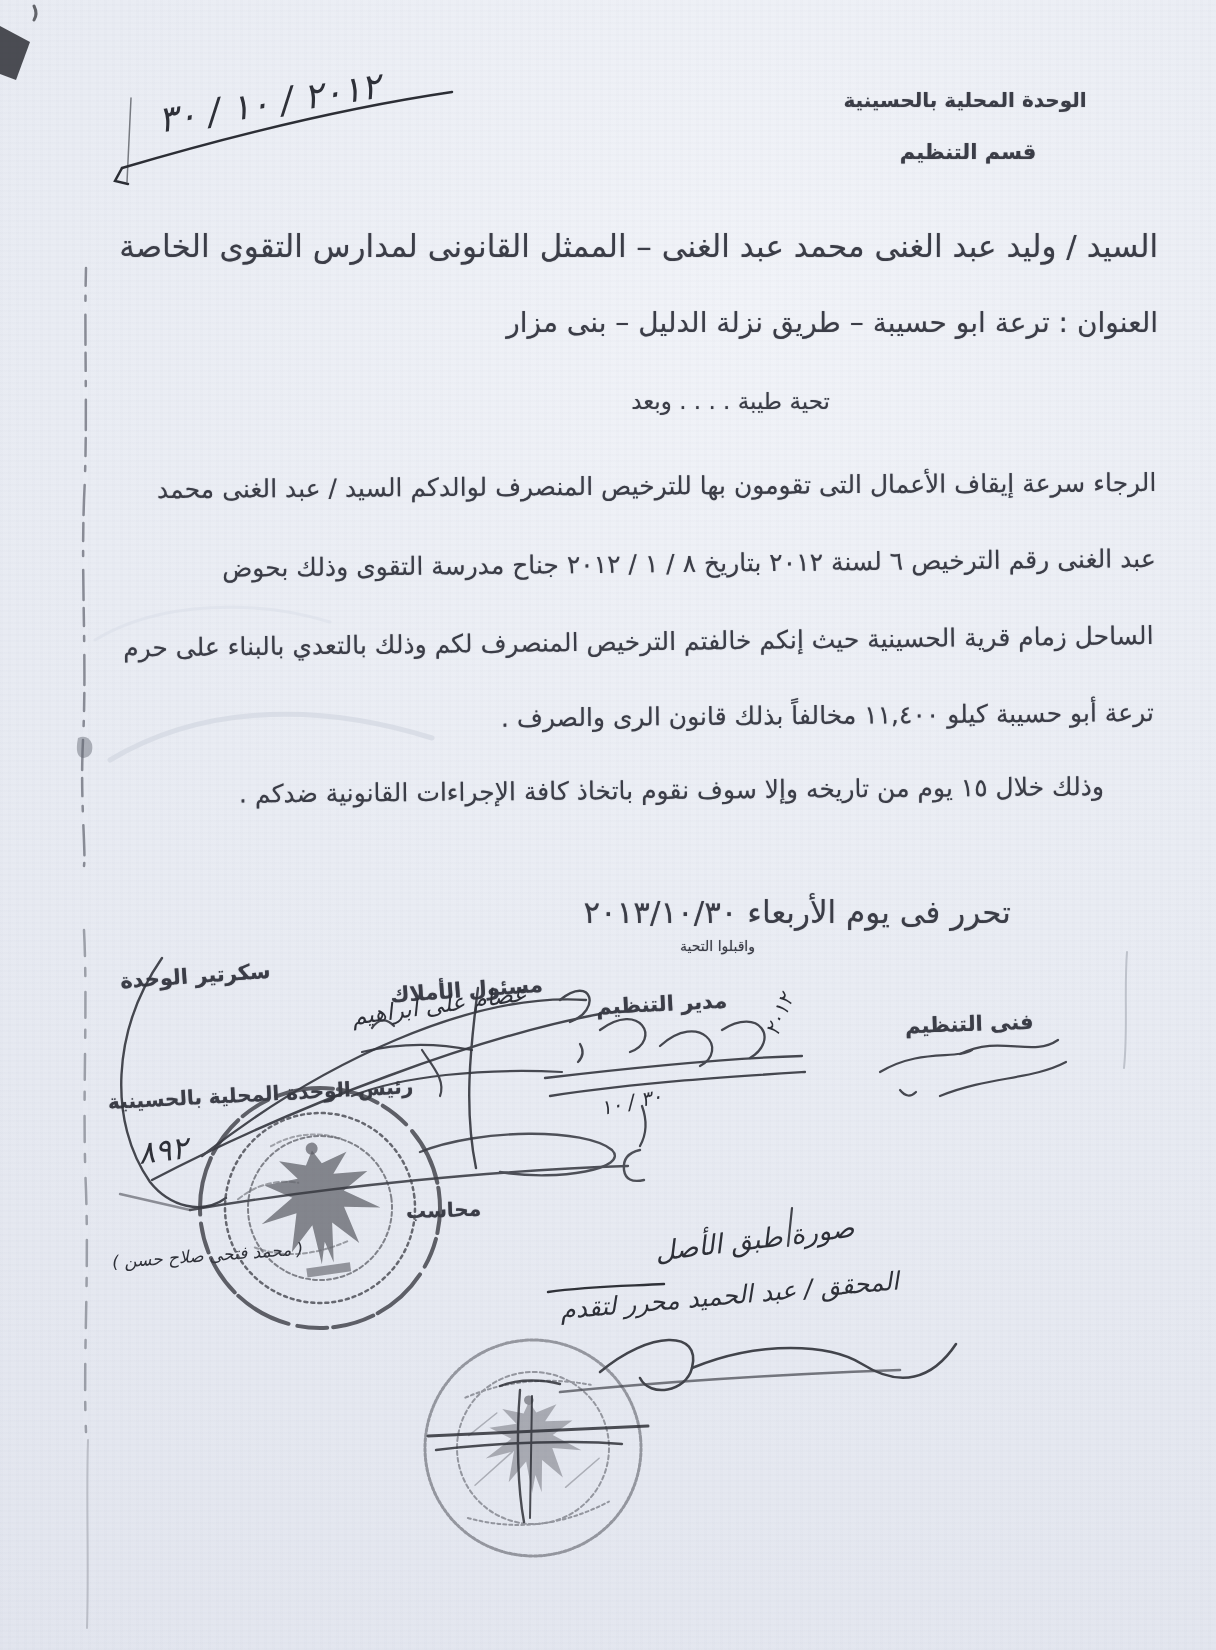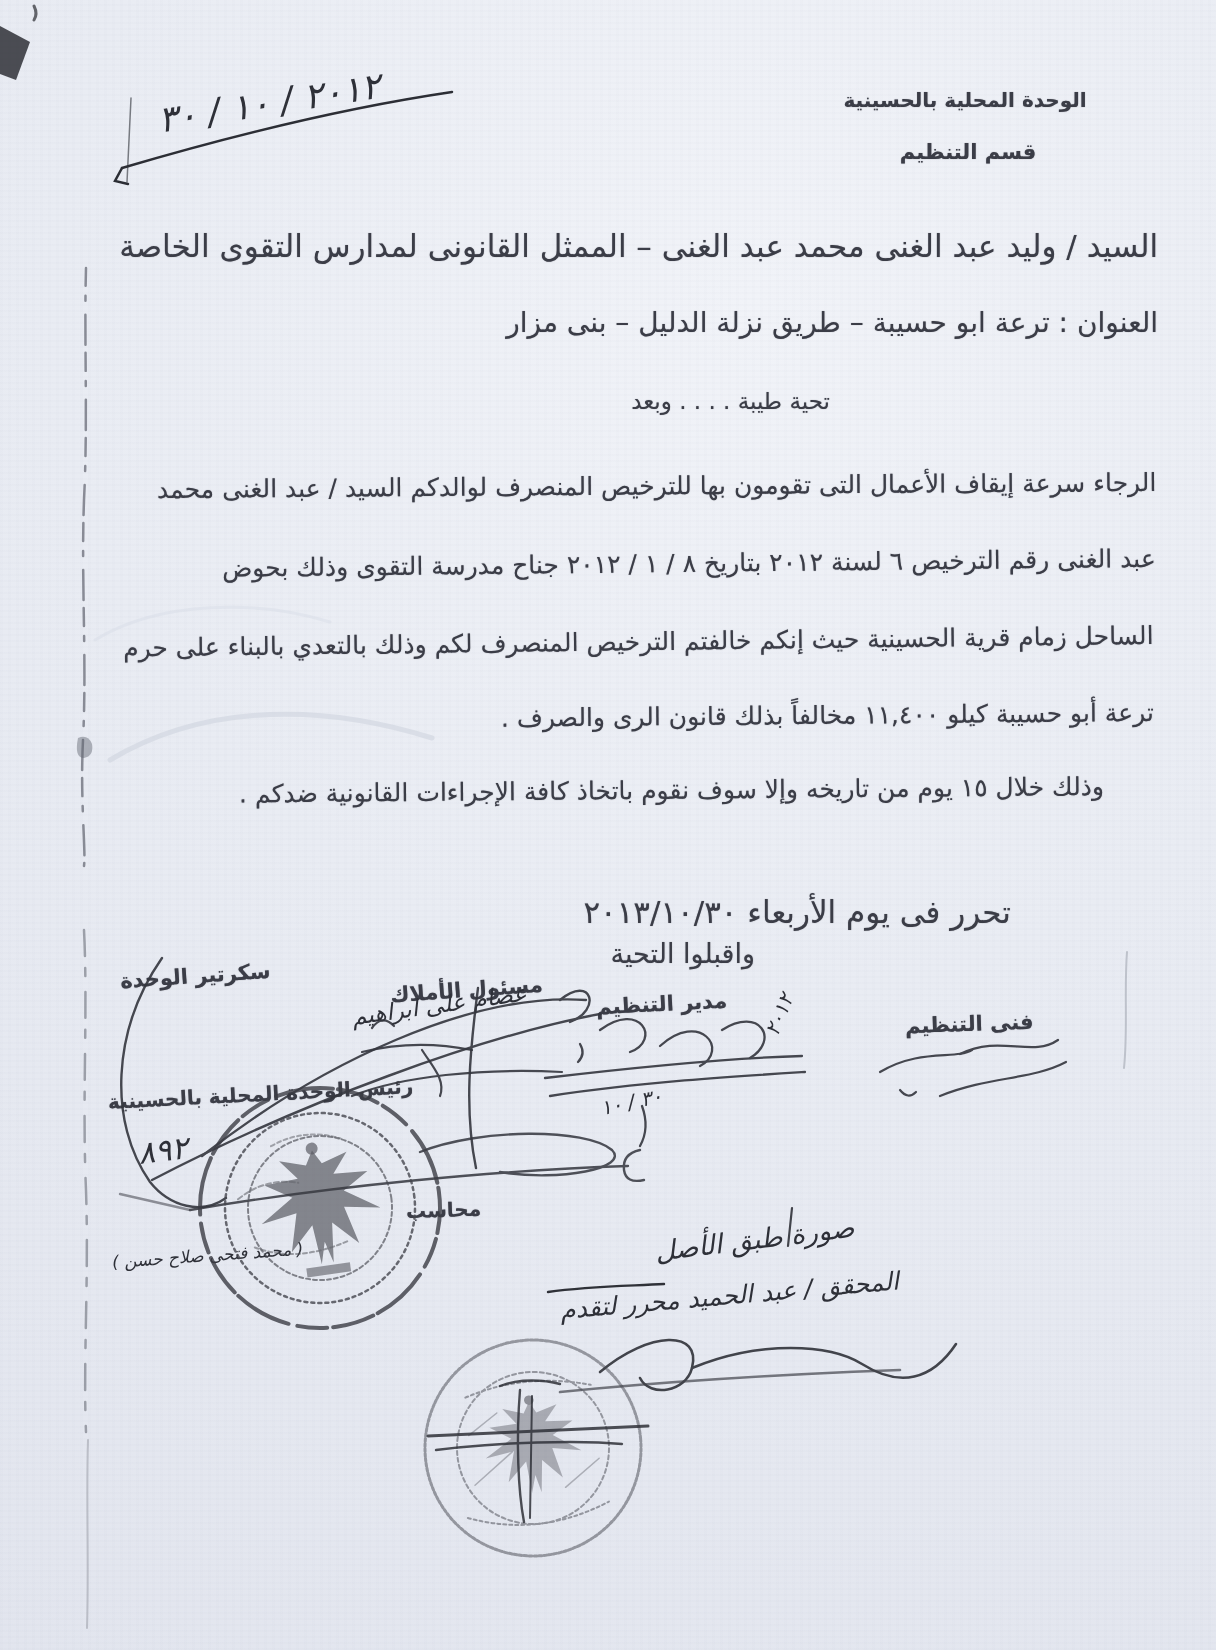--- a/index.html
+++ b/index.html
@@ -39,21 +39,21 @@
   <div class="typed" style="right:58px;top:306px;font-size:28px;">العنوان : ترعة ابو حسيبة – طريق نزلة الدليل – بنى مزار</div>
   <div class="typed" style="right:386px;top:388px;font-size:23px;">تحية طيبة . . . . وبعد</div>
 
   <div class="typed" style="right:60px;top:468px;font-size:25px;transform:rotate(-.4deg);transform-origin:right;">الرجاء سرعة إيقاف الأعمال التى تقومون بها للترخيص المنصرف لوالدكم السيد / عبد الغنى محمد</div>
   <div class="typed" style="right:60px;top:544px;font-size:25px;transform:rotate(-.6deg);transform-origin:right;">عبد الغنى رقم الترخيص ٦ لسنة ٢٠١٢ بتاريخ ٨ / ١ / ٢٠١٢ جناح مدرسة التقوى وذلك بحوض</div>
   <div class="typed" style="right:62px;top:621px;font-size:25px;transform:rotate(-.7deg);transform-origin:right;">الساحل زمام قرية الحسينية حيث إنكم خالفتم الترخيص المنصرف لكم وذلك بالتعدي بالبناء على حرم</div>
   <div class="typed" style="right:62px;top:698px;font-size:25px;transform:rotate(-.5deg);transform-origin:right;">ترعة أبو حسيبة كيلو ١١,٤٠٠ مخالفاً بذلك قانون الرى والصرف .</div>
   <div class="typed" style="right:112px;top:772px;font-size:25px;transform:rotate(-.5deg);transform-origin:right;">وذلك خلال ١٥ يوم من تاريخه وإلا سوف نقوم باتخاذ كافة الإجراءات القانونية ضدكم .</div>
   <div class="typed" style="right:205px;top:848px;font-size:31px;margin-top:46px;">تحرر فى يوم الأربعاء ٢٠١٣/١٠/٣٠</div>
 
-  <div class="typed" style="right:461px;top:938px;font-size:27px;">واقبلوا التحية</div>
+  <div class="typed" style="right:461px;top:938px;font-size:14px;">واقبلوا التحية</div>
 
   <div class="typed kufi" style="left:905px;top:1012px;font-size:21px;transform:rotate(-2deg);">فنى التنظيم</div>
   <div class="typed kufi" style="left:596px;top:992px;font-size:21px;transform:rotate(-3deg);">مدير التنظيم</div>
   <div class="typed kufi" style="left:390px;top:978px;font-size:21px;transform:rotate(-4deg);">مسئول الأملاك</div>
   <div class="typed kufi" style="left:120px;top:964px;font-size:21px;transform:rotate(-4deg);">سكرتير الوحدة</div>
 
   <div class="hand" style="left:352px;top:1004px;font-size:23px;transform:rotate(-8deg);transform-origin:left;">عصام على ابراهيم</div>
   <div class="hand" dir="ltr" style="left:760px;top:1030px;font-size:20px;transform:rotate(-68deg);transform-origin:left top;letter-spacing:2px;">٢٠١٢</div>
   <div class="hand" dir="ltr" style="left:600px;top:1090px;font-size:20px;transform:rotate(-12deg);letter-spacing:2px;">٣٠ / ١٠</div>
 

